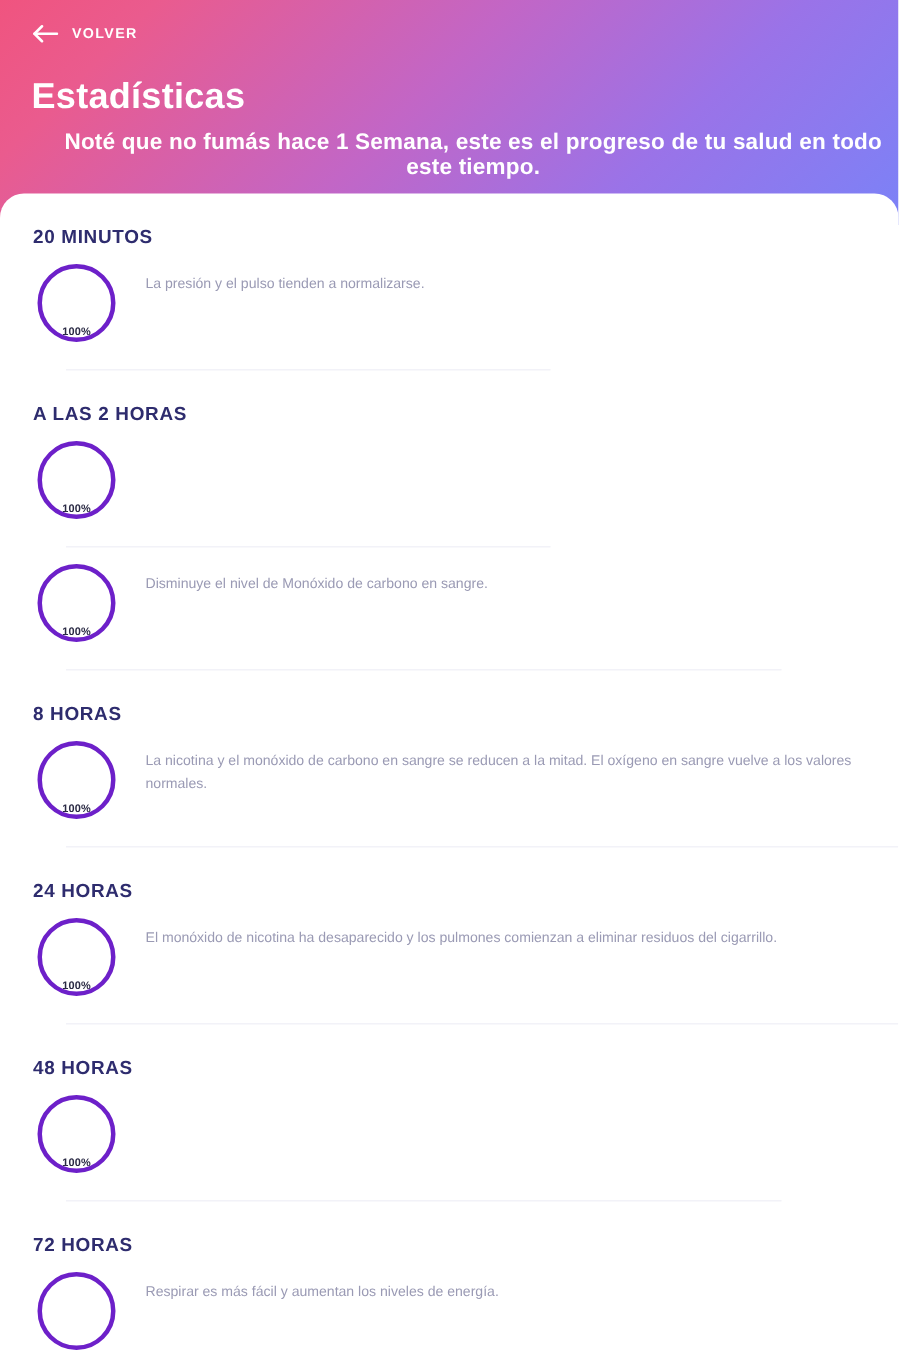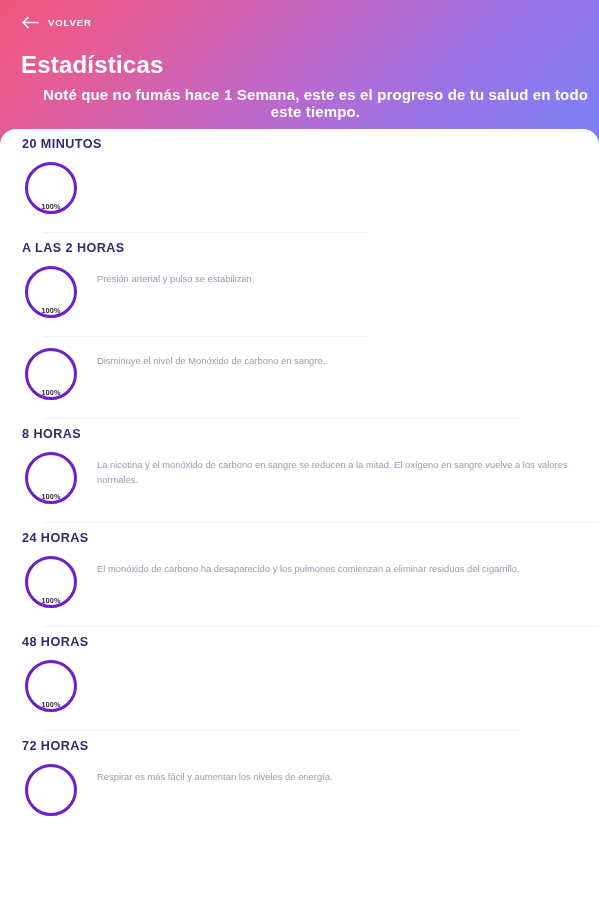--- a/index.html
+++ b/index.html
@@ -91,21 +91,21 @@
   .stat-item {
     position: relative;
     padding: 0 22px;
   }
 
   .stat-heading {
     color: #2e2c6e;
     font-size: 12.6px;
     font-weight: 700;
     letter-spacing: 0.45px;
-    padding-top: 8px;
+    padding-top: 22px;
   }
 
   .stat-body {
     display: flex;
     align-items: flex-start;
     padding-top: 11px;
   }
 
   .progress-ring {
     position: relative;
@@ -168,30 +168,30 @@
 </div>
 
 <div class="card">
   <div id="stats-list">
       <div class="stat-item">
         <div class="stat-heading">20 MINUTOS</div>
         <div class="stat-body">
           <div class="progress-ring">
             <span class="progress-value">100%</span>
           </div>
+          <div class="stat-desc">La presión y el pulso tienden a normalizarse.</div>
         </div>
         <div class="divider short"></div>
       </div>
       <div class="stat-item">
         <div class="stat-heading">A LAS 2 HORAS</div>
         <div class="stat-body">
           <div class="progress-ring">
             <span class="progress-value">100%</span>
           </div>
-          <div class="stat-desc">Presión arterial y pulso se estabilizan.</div>
         </div>
         <div class="divider short"></div>
       </div>
       <div class="stat-item">
         <div class="stat-body">
           <div class="progress-ring">
             <span class="progress-value">100%</span>
           </div>
           <div class="stat-desc">Disminuye el nivel de Monóxido de carbono en sangre.</div>
         </div>
@@ -206,21 +206,21 @@
           <div class="stat-desc">La nicotina y el monóxido de carbono en sangre se reducen a la mitad. El oxígeno en sangre vuelve a los valores normales.</div>
         </div>
         <div class="divider wide"></div>
       </div>
       <div class="stat-item">
         <div class="stat-heading">24 HORAS</div>
         <div class="stat-body">
           <div class="progress-ring">
             <span class="progress-value">100%</span>
           </div>
-          <div class="stat-desc">El monóxido de carbono ha desaparecido y los pulmones comienzan a eliminar residuos del cigarrillo.</div>
+          <div class="stat-desc">El monóxido de nicotina ha desaparecido y los pulmones comienzan a eliminar residuos del cigarrillo.</div>
         </div>
         <div class="divider wide"></div>
       </div>
       <div class="stat-item">
         <div class="stat-heading">48 HORAS</div>
         <div class="stat-body">
           <div class="progress-ring">
             <span class="progress-value">100%</span>
           </div>
         </div>

